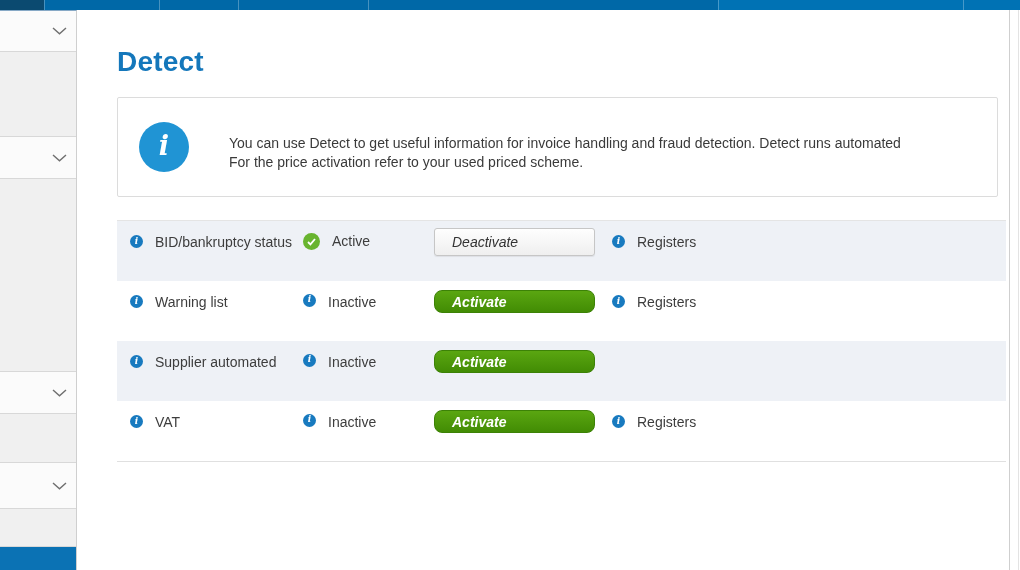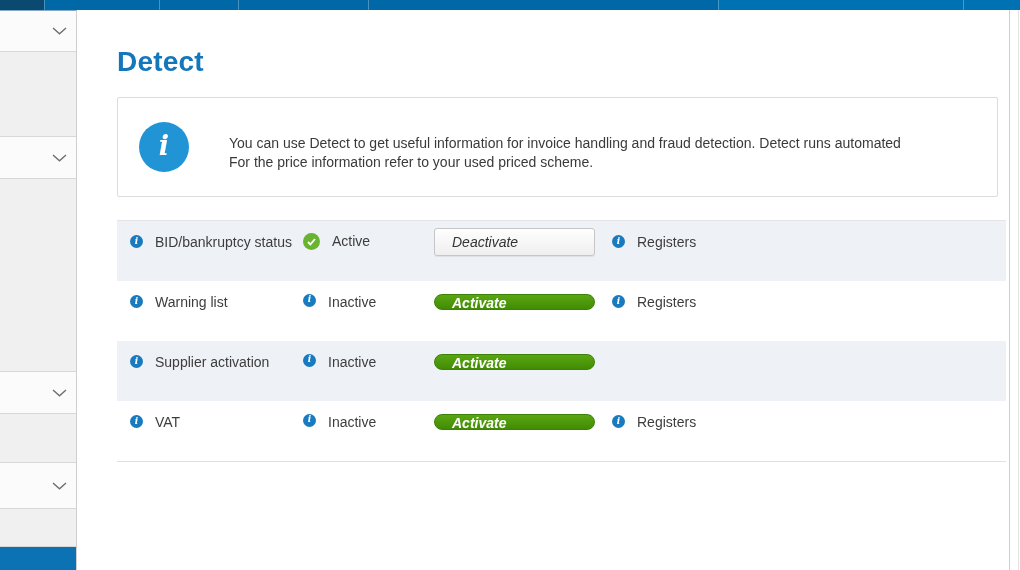--- a/index.html
+++ b/index.html
@@ -57,21 +57,21 @@
               display:flex; align-items:center; justify-content:center; }
   .info-dot span { color:#fff; font-family:"DejaVu Serif", serif; font-style:italic; font-weight:bold;
                    font-size:9px; line-height:1; margin-top:-1px; }
   .check-dot { width:17px; height:17px; border-radius:50%; background:#68b42f; flex:none;
                display:flex; align-items:center; justify-content:center; }
 
   .btn { display:block; width:161px; font-size:14px; text-align:left; padding-left:17px;
          border-radius:3px; cursor:pointer; font-family:"Liberation Sans", sans-serif;font-style:italic; }
   .btn.secondary { height:28px; background:linear-gradient(#fefefe,#efefef);
                    border:1px solid #c6c6c6; color:#333; box-shadow:0 1px 1px rgba(0,0,0,0.07); }
-  .btn.primary   { height:16px; background:linear-gradient(#5aa611,#428c04);
+  .btn.primary   { height:23px; background:linear-gradient(#5aa611,#428c04);
                    border:1px solid #3c8206; color:#fff; font-weight:600; border-radius:8px; }
 </style>
 </head>
 <body>
 
 <div class="topbar">
   <div class="seg seg-dark"></div>
   <div class="seg seg-mid"></div>
   <div class="seg seg-right"></div>
   <div class="div" style="left:44px"></div>
@@ -120,21 +120,21 @@
 
 <main class="main">
   <h1 class="page-title">Detect</h1>
 
   <section class="info-box">
     <div class="big-icon">
         <span>i</span>
       </div>
     <p class="info-text">
       <span>You can use Detect to get useful information for invoice handling and fraud detection. Detect runs automated</span>
-      <span>For the price information refer to your used priced scheme.</span>
+      <span>For the price activation refer to your used priced scheme.</span>
     </p>
   </section>
 
   <div class="table">
 
     <div class="row alt">
       <div class="row-inner">
         <div class="cell-name">
           <span class="info-dot">
               <span>i</span>
@@ -186,21 +186,21 @@
         </div>
       </div>
     </div>
 
     <div class="row alt">
       <div class="row-inner">
         <div class="cell-name">
           <span class="info-dot">
               <span>i</span>
             </span>
-          <span class="lbl">Supplier activation</span>
+          <span class="lbl">Supplier automated</span>
         </div>
         <div class="cell-status">
           <span class="info-dot">
               <span>i</span>
             </span>
           <span class="lbl">Inactive</span>
         </div>
         <div class="cell-action">
           <button class="btn primary">Activate</button>
         </div>

